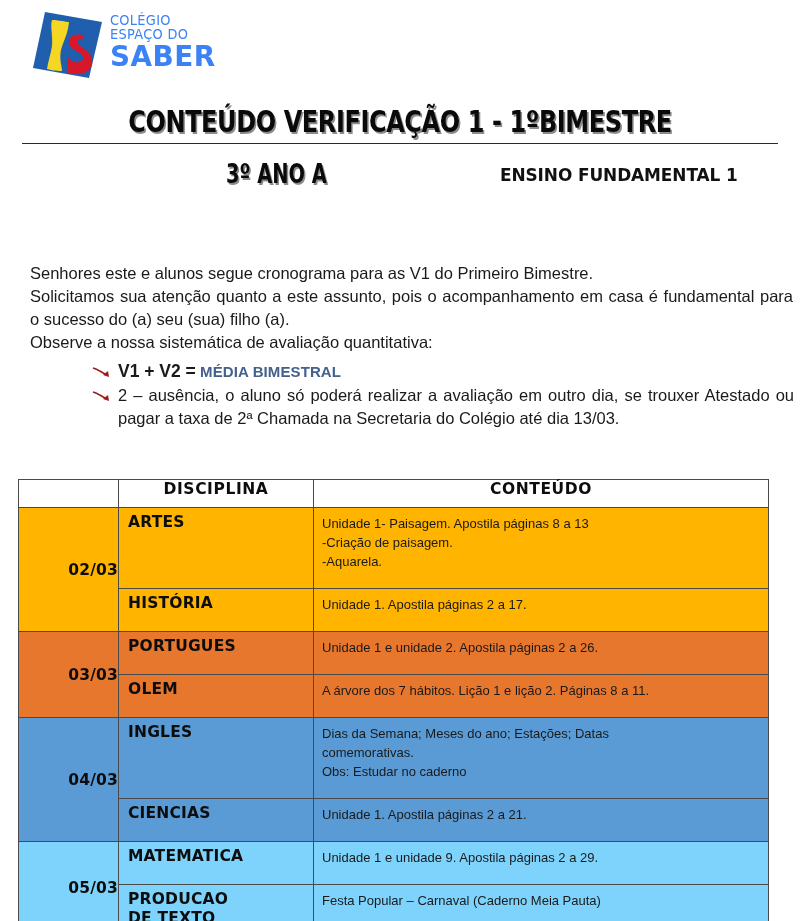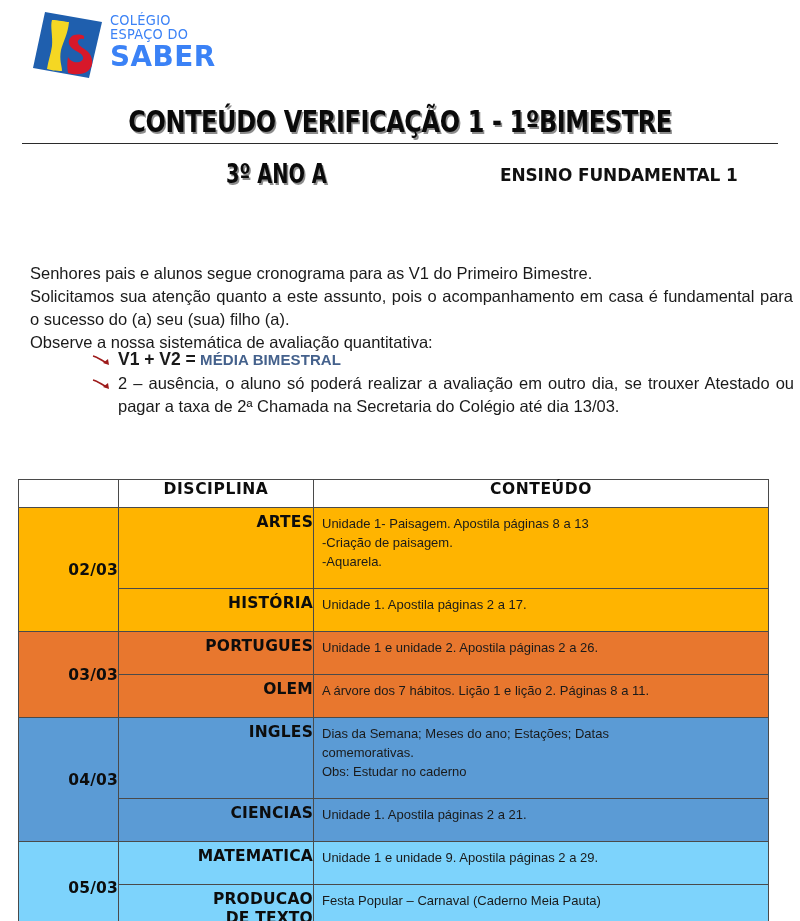--- a/index.html
+++ b/index.html
@@ -130,21 +130,21 @@
     margin: 0;
   }
   .para.justify {
     text-align: justify;
     text-align-last: left;
   }
 
   .bullets {
     position: absolute;
     left: 92px;
-    top: 348px;
+    top: 360px;
     width: 702px;
     font-size: 16.5px;
     line-height: 23px;
     color: #1a1a1a;
   }
   .bullet-row {
     position: relative;
     padding-left: 26px;
     margin-bottom: 1px;
   }
@@ -212,21 +212,20 @@
     letter-spacing: 0.2px;
   }
   td.disc-cell {
     font-family: "DejaVu Sans", sans-serif;
     font-size: 15.5px;
     font-weight: bold;
     color: #0d0d0d;
     padding: 5px 0 6px 9px;
     letter-spacing: 0.2px;
     line-height: 19px;
-    text-align: right;
   }
   td.cont-cell {
     font-size: 13px;
     color: #1a1a1a;
     padding: 6px 6px 17px 8px;
     line-height: 19px;
   }
   td.cont-cell .cline { display: block; }
 
   
@@ -255,21 +254,21 @@
 </div>
 
 <div class="title-main">CONTEÚDO VERIFICAÇÃO 1 - 1ºBIMESTRE</div>
 <div class="title-rule"></div>
 <div class="title-sub-wrap">
   <div class="title-sub">3º ANO A</div>
   <div class="title-level">ENSINO FUNDAMENTAL 1</div>
 </div>
 
 <div class="body-block">
-  <p class="para">Senhores pais e alunos segue cronograma para as V1 do Primeiro Bimestre.</p>
+  <p class="para">Senhores este e alunos segue cronograma para as V1 do Primeiro Bimestre.</p>
   <p class="para justify">Solicitamos sua atenção quanto a este assunto, pois o acompanhamento em casa é fundamental para o sucesso do (a)  seu (sua)  filho (a).</p>
   <p class="para">Observe a nossa sistemática de avaliação quantitativa:</p>
 </div>
 
 <div class="bullets">
   <div class="bullet-row">
     <span class="arrow-icon">
       <svg viewBox="0 0 20 16" width="20" height="16" xmlns="http://www.w3.org/2000/svg">
         <path d="M1 3 C6 4 10 8 15 10" stroke="#9E1B1B" stroke-width="1.6" fill="none"></path>
         <polygon points="16,6 17,12 11,10" fill="#9E1B1B"></polygon>

